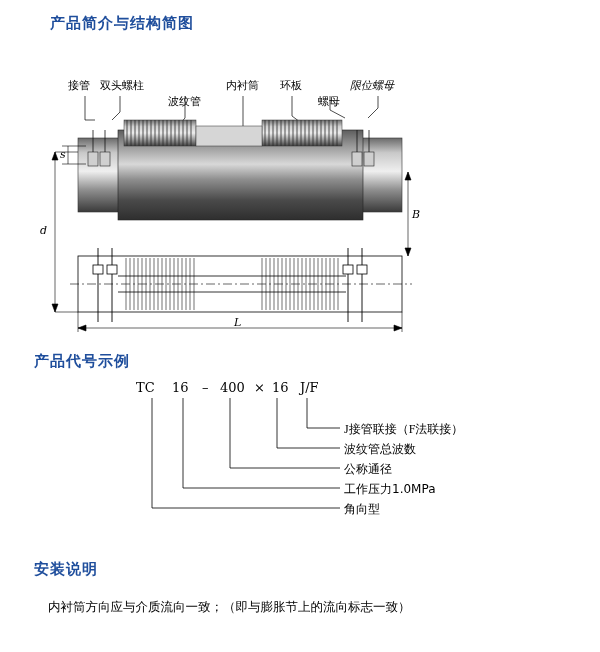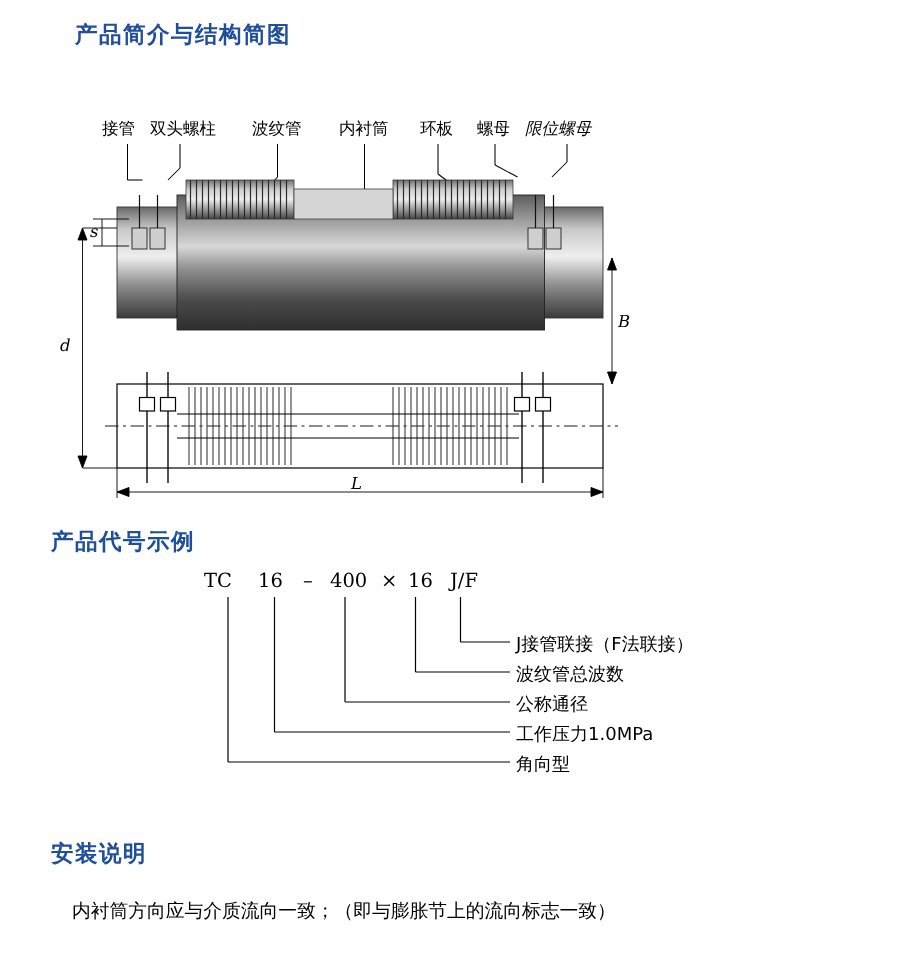--- a/index.html
+++ b/index.html
@@ -287,24 +287,24 @@
       <line x1="78" y1="252" x2="78" y2="272"></line>
       <line x1="402" y1="252" x2="402" y2="272"></line>
       <polygon points="78,268 86,265 86,271" fill="#000"></polygon>
       <polygon points="402,268 394,265 394,271" fill="#000"></polygon>
     </g>
   </svg>
 
   
   <div class="lbl" style="left:68px;  top:18px;">接管</div>
   <div class="lbl" style="left:100px; top:18px;">双头螺柱</div>
-  <div class="lbl" style="left:168px; top:18px;">波纹管</div>
+  <div class="lbl" style="left:168px; top:34px;">波纹管</div>
   <div class="lbl" style="left:226px; top:18px;">内衬筒</div>
   <div class="lbl" style="left:280px; top:18px;">环板</div>
-  <div class="lbl" style="left:318px; top:18px;">螺母</div>
+  <div class="lbl" style="left:318px; top:34px;">螺母</div>
   <div class="lbl" style="left:350px; top:18px;font-style:italic;">限位螺母</div>
 
   
   <div class="dim" style="left:60px; top:88px;">s</div>
   <div class="dim" style="left:40px; top:164px;">d</div>
   <div class="dim" style="left:412px; top:148px;">B</div>
   <div class="dim" style="left:234px; top:256px;">L</div>
 </div>
 
 <div id="title-2" class="section-title">产品代号示例</div>
@@ -333,21 +333,21 @@
   
   <div class="code-part" style="left:136px; top:0px;">TC</div>
   <div class="code-part" style="left:172px; top:0px;">16</div>
   <div class="code-part" style="left:202px; top:0px;">–</div>
   <div class="code-part" style="left:220px; top:0px;">400</div>
   <div class="code-part" style="left:254px; top:0px;">×</div>
   <div class="code-part" style="left:272px; top:0px;">16</div>
   <div class="code-part" style="left:300px; top:0px;">J/F</div>
 
   
-  <div class="leg" style="left:344px; top:41px;">J接管联接（F法联接）</div>
+  <div class="leg" style="left:344px; top:41px;font-family:Liberation Serif, serif;">J接管联接（F法联接）</div>
   <div class="leg" style="left:344px; top:61px;">波纹管总波数</div>
   <div class="leg" style="left:344px; top:81px;">公称通径</div>
   <div class="leg" style="left:344px; top:101px;">工作压力1.0MPa</div>
   <div class="leg" style="left:344px; top:121px;">角向型</div>
 </div>
 
 <div id="title-3" class="section-title">安装说明</div>
 
 <div id="notes">
   <div>内衬筒方向应与介质流向一致；（即与膨胀节上的流向标志一致）</div>

